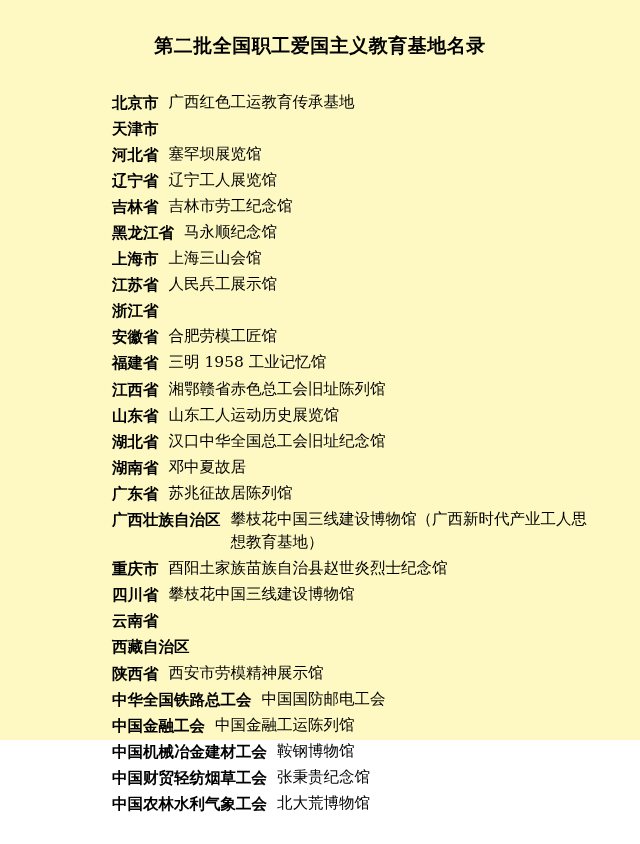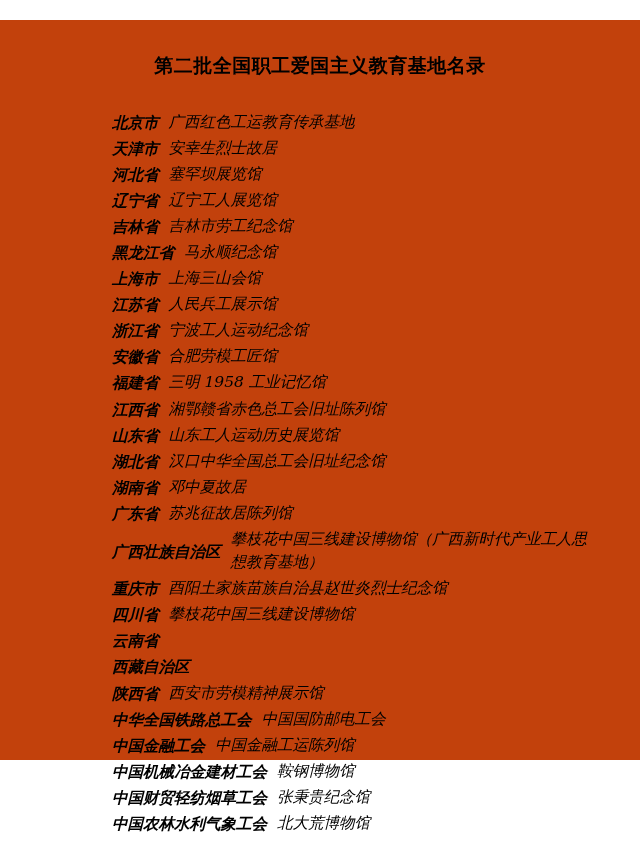--- a/index.html
+++ b/index.html
@@ -11,48 +11,46 @@
     width: 640px;
     height: 844px;
     font-family: "DejaVu Serif", "Liberation Serif", serif;
     color: #000000;
     overflow: hidden;
   }
   #page {
     position: relative;
     width: 640px;
     height: 740px;
-    background: #c2410c;
-    margin-top: 20px;
+    background: #fef9c3;
   }
   #doc-title {
     text-align: center;
     font-size: 19px;
     font-weight: bold;
     letter-spacing: 0.5px;
     margin: 0;
     padding-top: 33px;
     font-family: "DejaVu Serif", "Liberation Serif", serif;
   }
   #entry-list {
     margin: 0;
     padding: 0;
     list-style: none;
     padding-top: 32px;
     padding-left: 112px;
     padding-right: 40px;
   }
   .entry {
     display: flex;
-    align-items: center;
+    align-items: flex-start;
     font-size: 15.5px;
     line-height: 1.52;
     margin-bottom: 2.5px;
     font-family: "DejaVu Serif", "Liberation Serif", serif;
-    font-style: italic;
   }
   .entry-region {
     font-weight: bold;
     white-space: nowrap;
     flex: 0 0 auto;
   }
   .entry-name {
     font-weight: normal;
     margin-left: 10px;
     flex: 1 1 auto;
@@ -66,21 +64,20 @@
 
 <div id="page">
   <h1 id="doc-title">第二批全国职工爱国主义教育基地名录</h1>
   <ul id="entry-list">
       <li class="entry">
         <span class="entry-region">北京市</span>
         <span class="entry-name">广西红色工运教育传承基地</span>
       </li>
       <li class="entry">
         <span class="entry-region">天津市</span>
-        <span class="entry-name">安幸生烈士故居</span>
       </li>
       <li class="entry">
         <span class="entry-region">河北省</span>
         <span class="entry-name">塞罕坝展览馆</span>
       </li>
       <li class="entry">
         <span class="entry-region">辽宁省</span>
         <span class="entry-name">辽宁工人展览馆</span>
       </li>
       <li class="entry">
@@ -94,21 +91,20 @@
       <li class="entry">
         <span class="entry-region">上海市</span>
         <span class="entry-name">上海三山会馆</span>
       </li>
       <li class="entry">
         <span class="entry-region">江苏省</span>
         <span class="entry-name">人民兵工展示馆</span>
       </li>
       <li class="entry">
         <span class="entry-region">浙江省</span>
-        <span class="entry-name">宁波工人运动纪念馆</span>
       </li>
       <li class="entry">
         <span class="entry-region">安徽省</span>
         <span class="entry-name">合肥劳模工匠馆</span>
       </li>
       <li class="entry">
         <span class="entry-region">福建省</span>
         <span class="entry-name">三明 1958 工业记忆馆</span>
       </li>
       <li class="entry">

